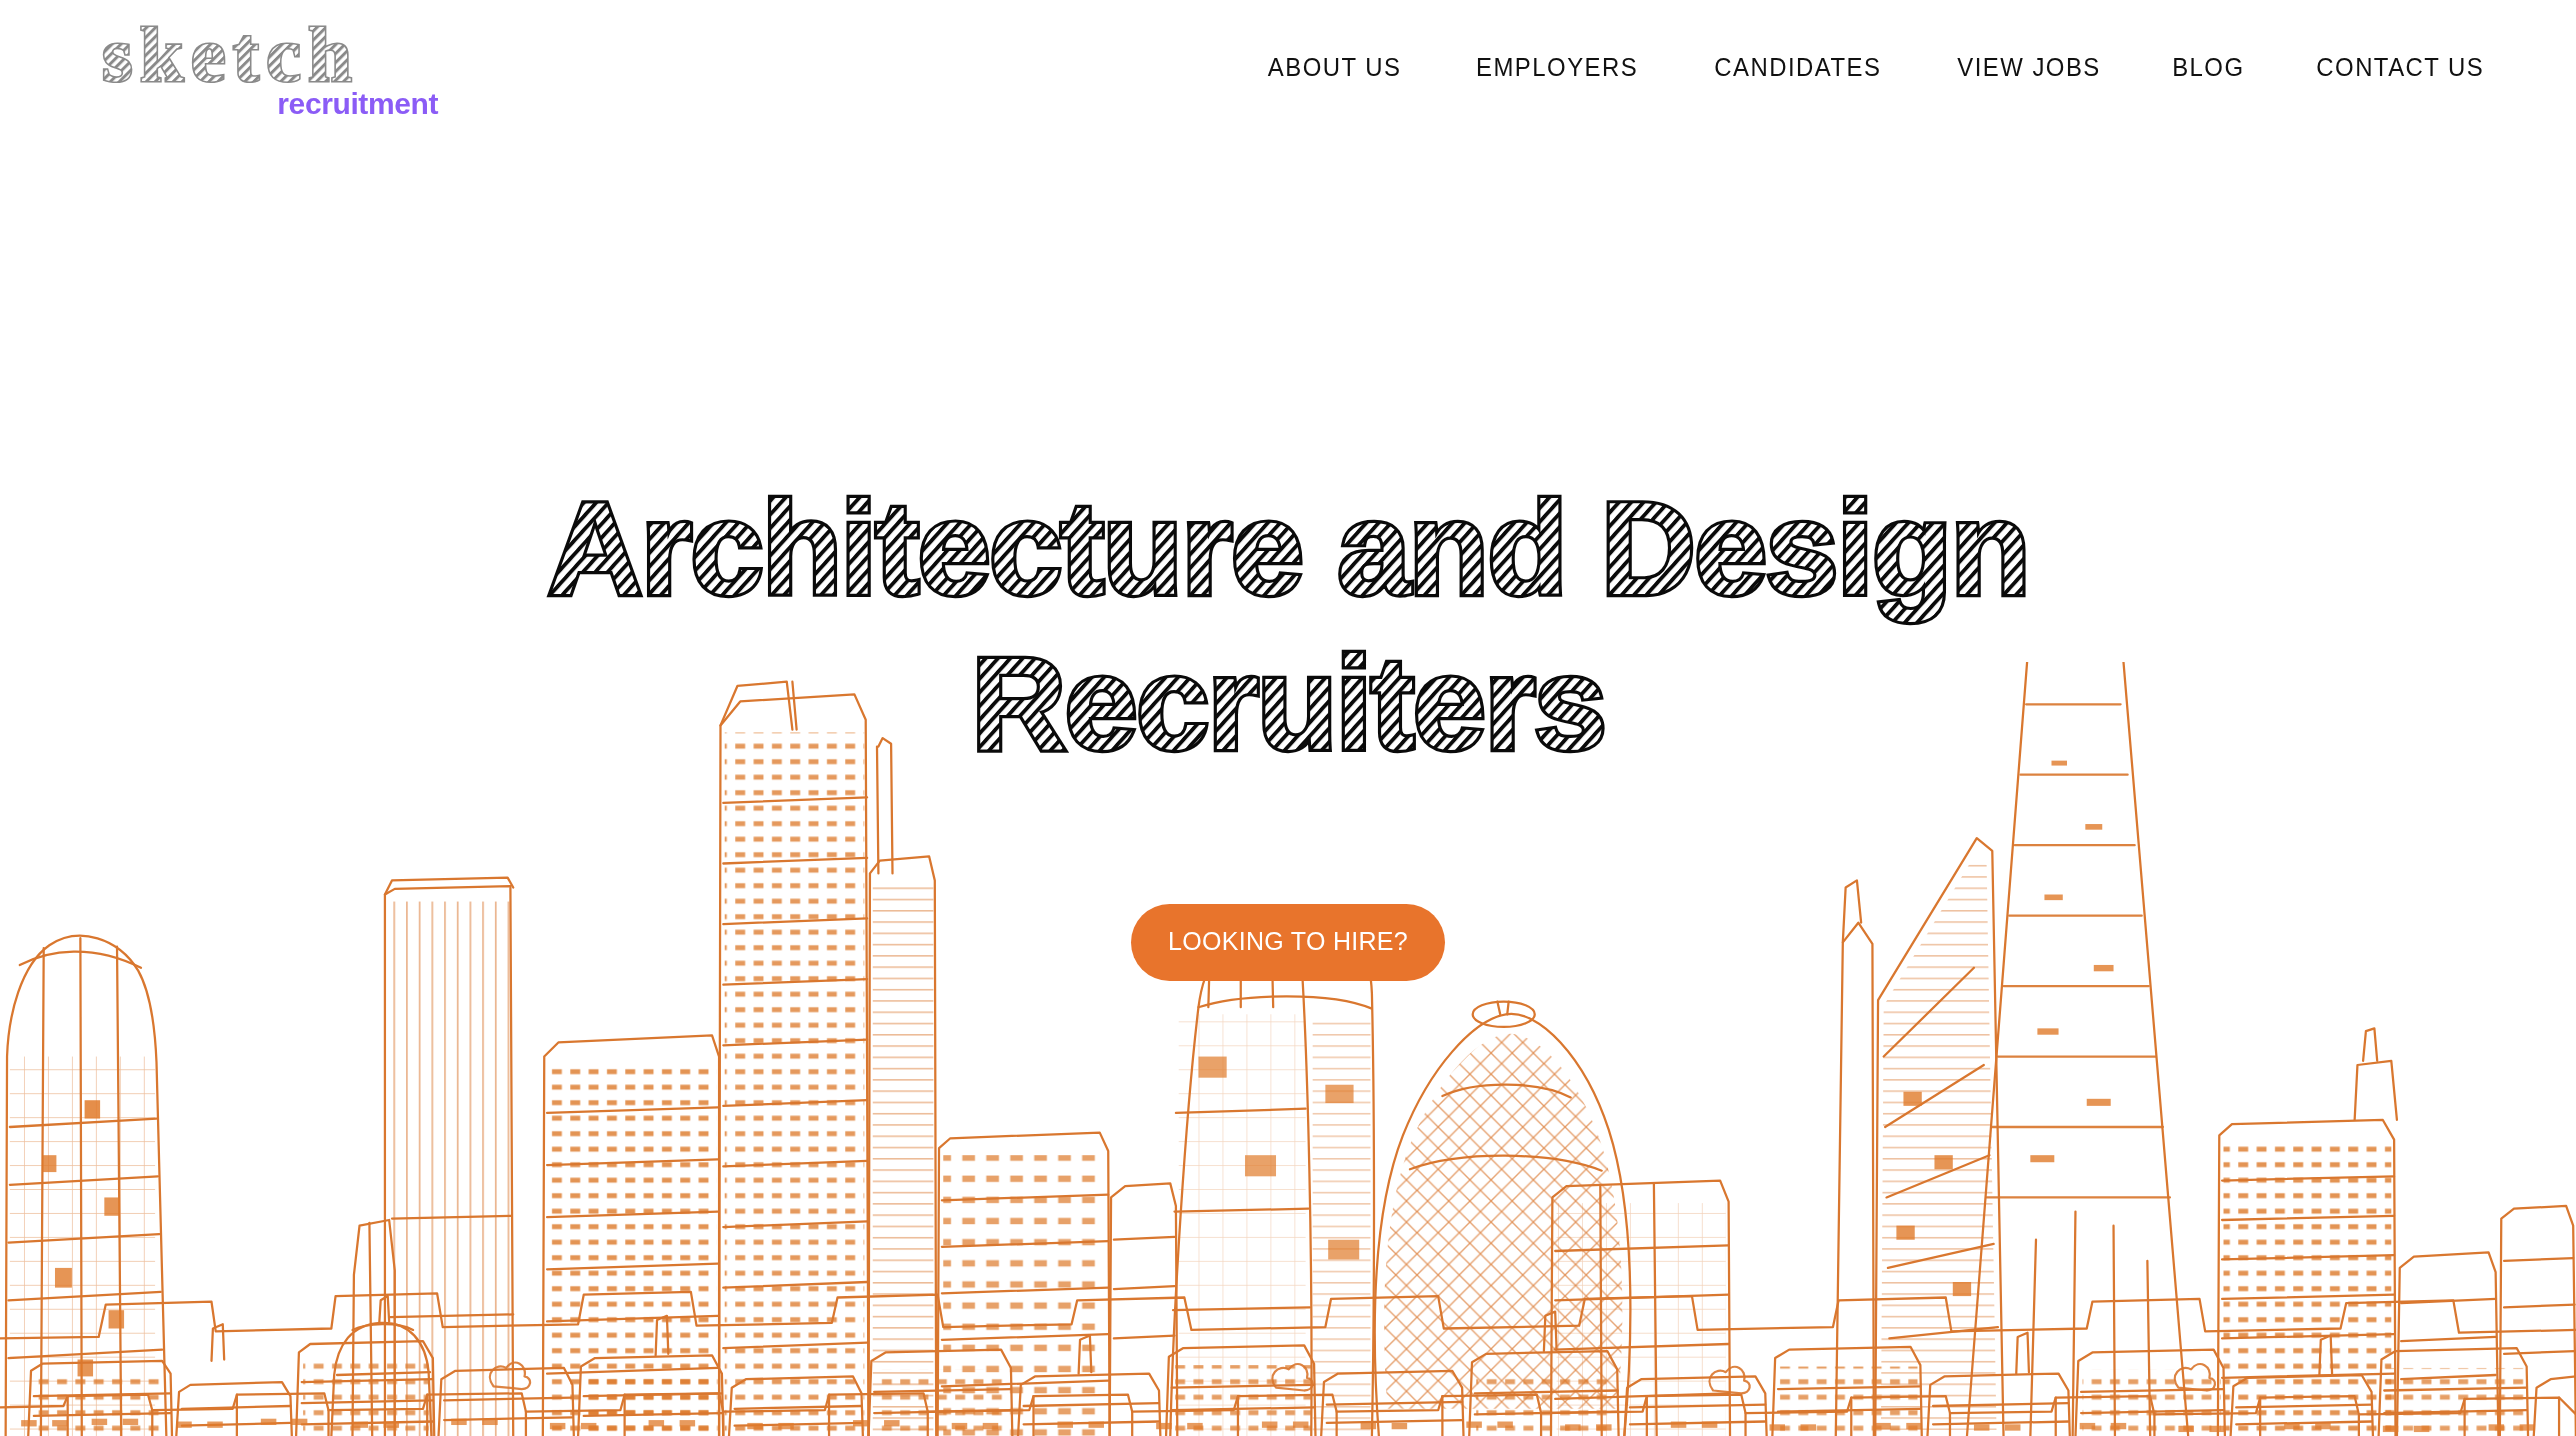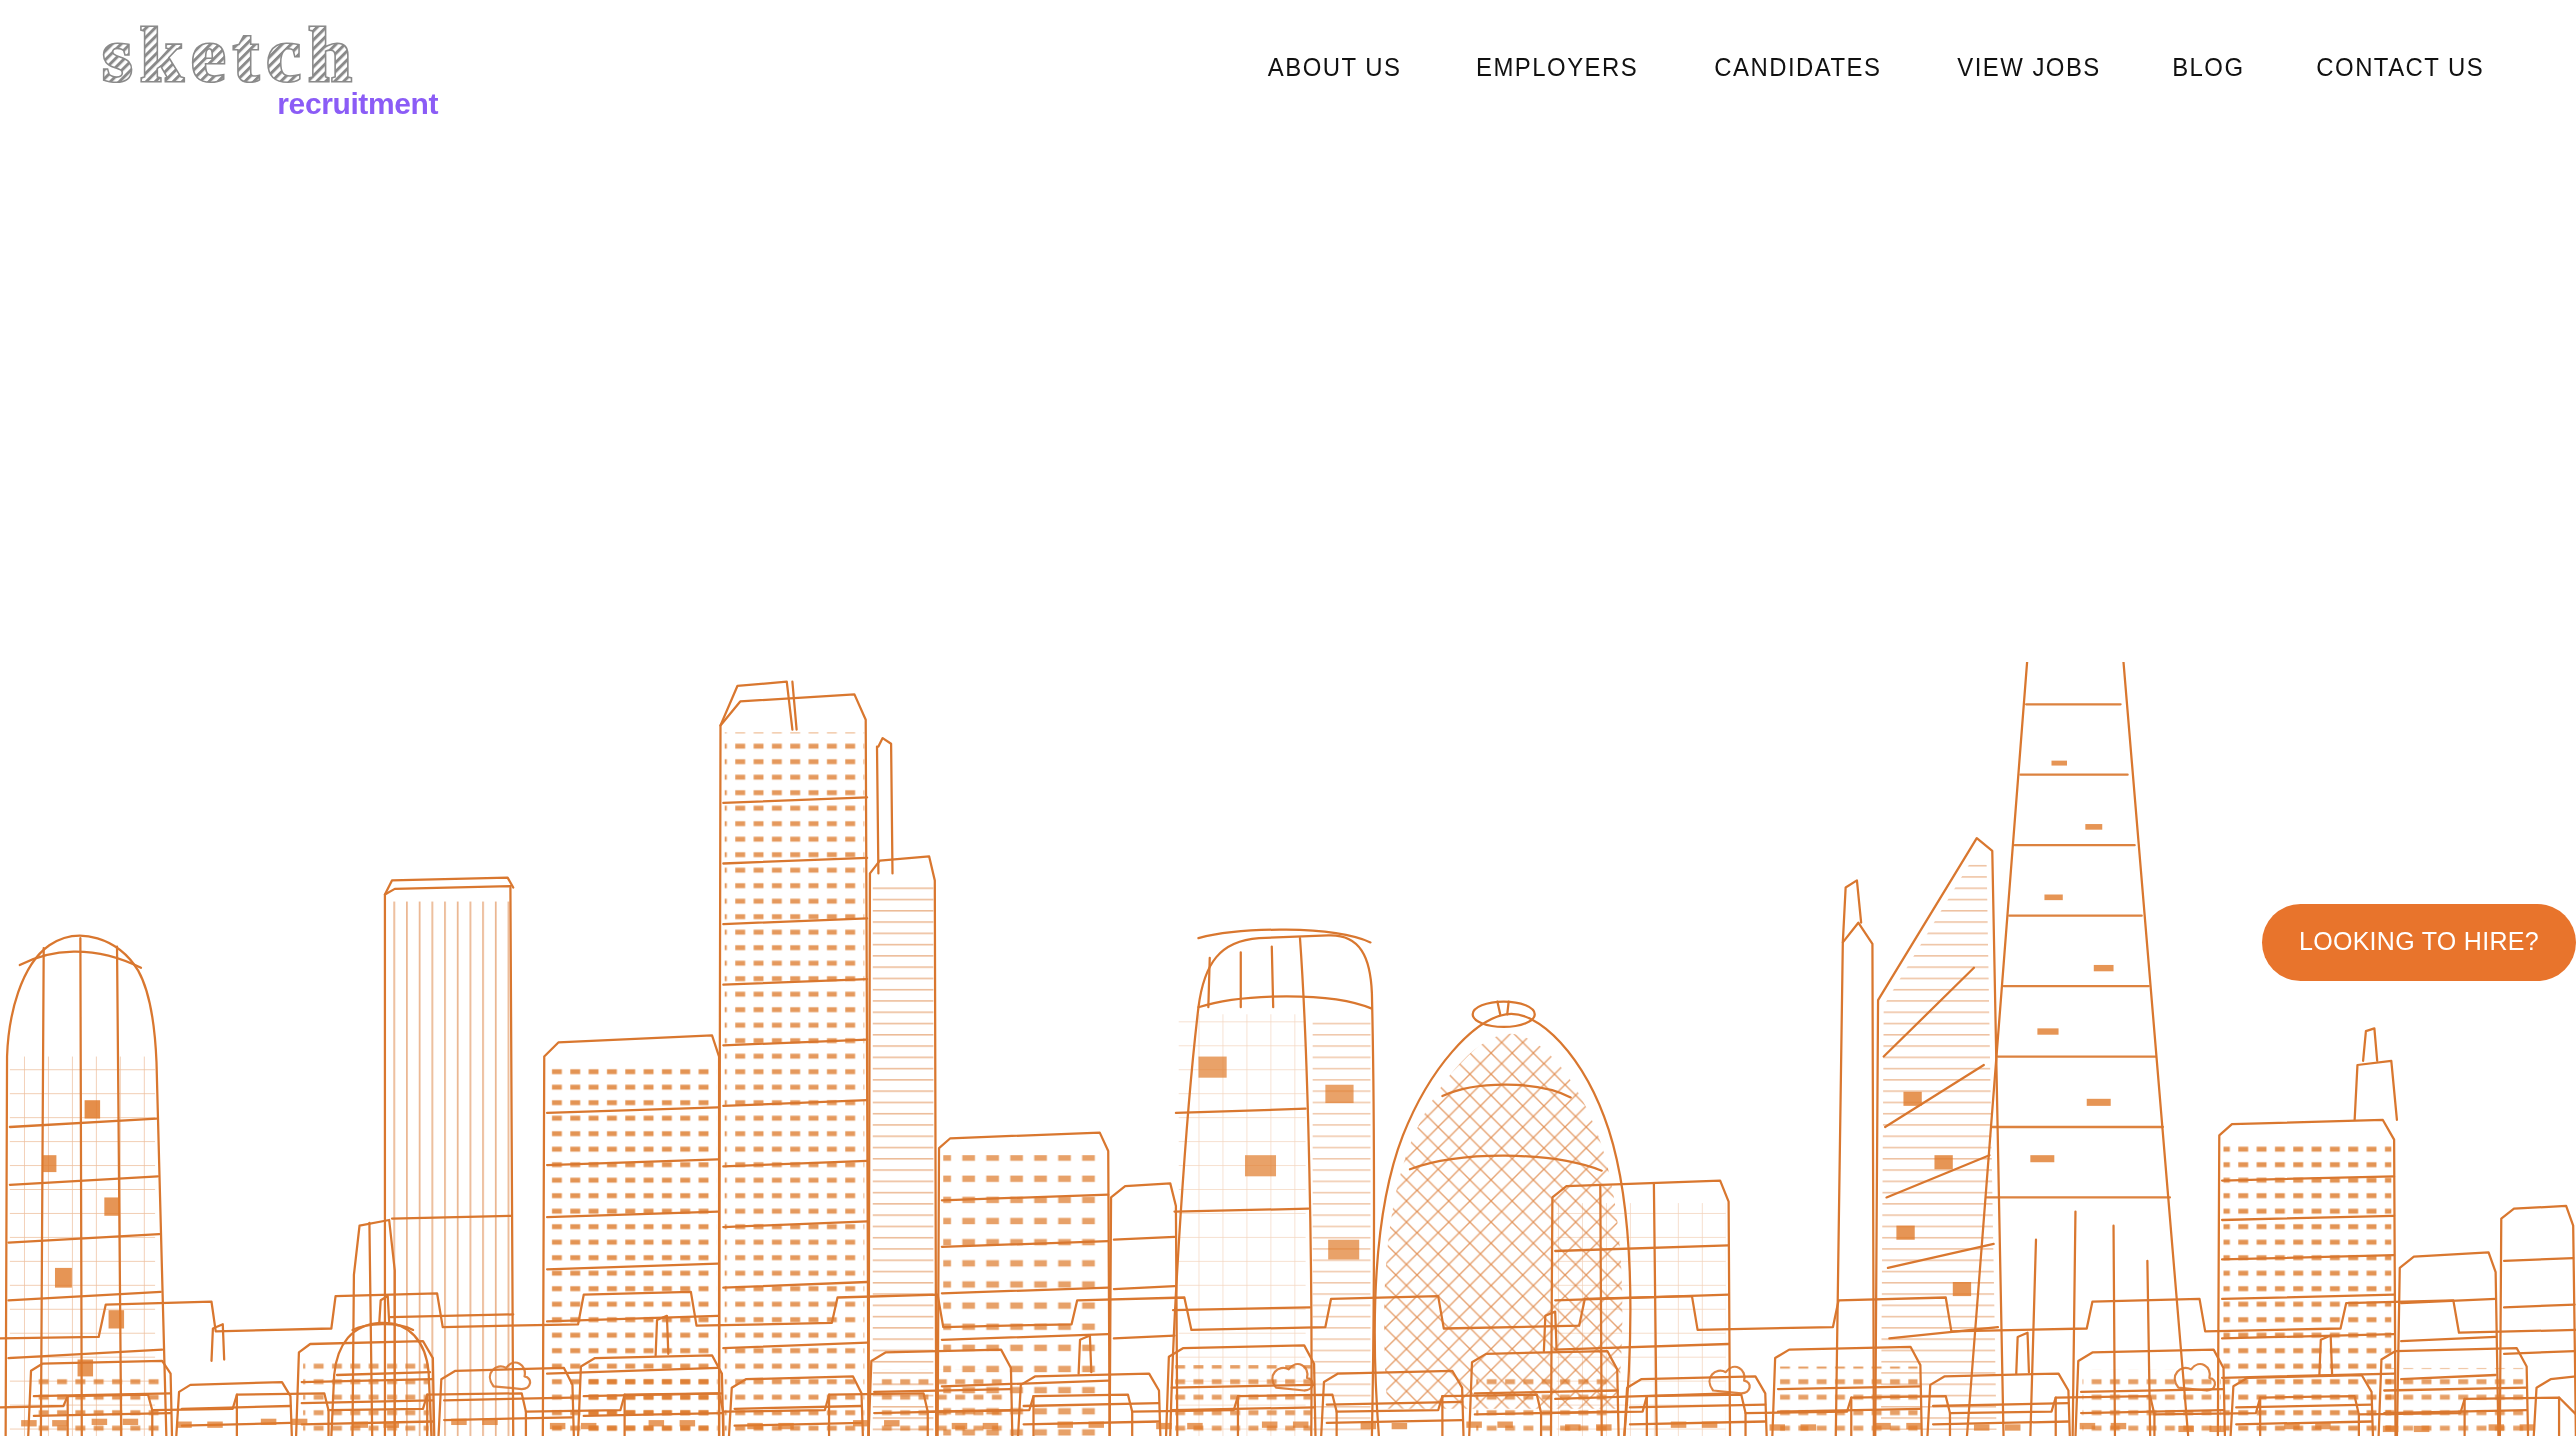--- a/index.html
+++ b/index.html
@@ -122,24 +122,23 @@
   }
   .hero-title svg { display: block; margin: 0 auto; }
 
   .hero-buttons {
     position: absolute;
     left: 0;
     top: 904px;
     width: 2576px;
     display: flex;
     justify-content: center;
-    align-items: flex-end;
+    align-items: flex-start;
     gap: 63px;
     z-index: 30;
-    flex-direction: column;
   }
 
   .cta-btn {
     background: #E8742C;
     color: #ffffff;
     border: none;
     border-radius: 70px;
     font-family: "Liberation Sans", sans-serif;
     font-size: 25px;
     font-weight: 400;
@@ -454,20 +453,32 @@
           <path d="M700 1028 c-14 -18 4 -34 18 -26 c12 -16 30 -4 26 12 c12 2 10 18 -4 18 Z"></path>
           <path d="M1810 1030 c-14 -18 4 -34 18 -26 c12 -16 30 -4 26 12 c12 2 10 18 -4 18 Z"></path>
           <path d="M2430 1034 c-14 -18 4 -34 18 -26 c12 -16 30 -4 26 12 c12 2 10 18 -4 18 Z"></path>
           <path d="M3090 1030 c-14 -18 4 -34 18 -26 c12 -16 30 -4 26 12 c12 2 10 18 -4 18 Z"></path>
         </g>
       </svg>
     </div>
 
     <div class="hero-inner">
 
+      <h1 class="hero-title">
+        <svg width="1833" height="338" viewBox="0 0 2600 480" xmlns="http://www.w3.org/2000/svg">
+          <defs>
+            <pattern id="hatch" width="13" height="13" patternUnits="userSpaceOnUse" patternTransform="rotate(42)">
+              <rect width="13" height="13" fill="#ffffff"></rect>
+              <rect width="5.4" height="13" fill="#0a0a0a"></rect>
+            </pattern>
+          </defs>
+          <text id="hl1" x="1300" y="170" text-anchor="middle" font-family="'Liberation Sans Narrow','Liberation Sans',sans-serif" font-size="186" font-weight="700" letter-spacing="-2" fill="url(#hatch)" stroke="#0a0a0a" stroke-width="9" paint-order="stroke fill">Architecture and Design</text>
+          <text id="hl2" x="1300" y="390" text-anchor="middle" font-family="'Liberation Sans Narrow','Liberation Sans',sans-serif" font-size="186" font-weight="700" letter-spacing="-2" fill="url(#hatch)" stroke="#0a0a0a" stroke-width="9" paint-order="stroke fill">Recruiters</text>
+        </svg>
+      </h1>
 
       <div class="hero-buttons">
         <a class="cta-btn" href="#">LOOKING TO HIRE?</a>
       </div>
 
     </div>
   </section>
 
   <header class="site-header">
 

